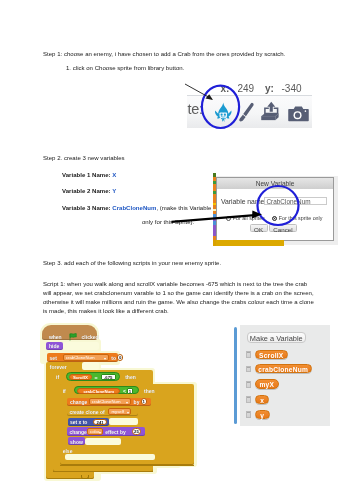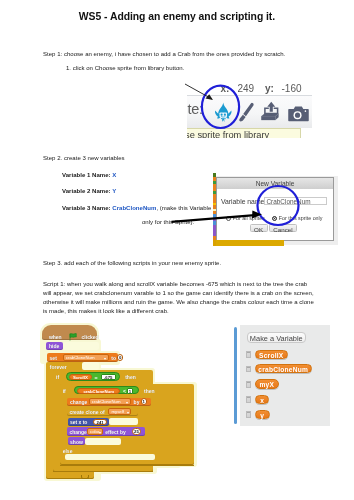--- a/index.html
+++ b/index.html
@@ -149,31 +149,30 @@
   .s4-makebtn{position:absolute;left:6.8px;top:6.8px;width:59px;height:11.5px;background:linear-gradient(#fcfcfc,#efefef);border:1px solid #c9c9c9;border-radius:4px;box-sizing:border-box;}
   .s4-makebtn i{position:absolute;left:0;right:0;top:1.8px;text-align:center;font-style:normal;font-size:7.4px;color:#474747;line-height:8px;}
   .s4-cb{position:absolute;left:5.6px;width:5.6px;height:6.4px;background:linear-gradient(#a9a9a9 0%,#a9a9a9 26%,#d9d9d9 26%,#d2d2d2 100%);border:0.6px solid #bbb;box-sizing:border-box;}
   .s4-pill{position:absolute;left:15px;height:9.8px;background:linear-gradient(#f18f33,#e87818);border:1px solid #d2730f;border-radius:5.2px;box-sizing:border-box;box-shadow:0 1px 0 rgba(0,0,0,0.18);}
   .s4-pill i{position:absolute;left:0;right:0;top:1.1px;text-align:center;font-style:normal;font-weight:bold;font-size:6.6px;color:#fff;line-height:8px;letter-spacing:0.25px;}
 </style>
 </head>
 <body>
 
 <div id="page">
-  <div id="title">WS5 - Adding an enemy and scripting it.</div>
 
   <div class="txt" style="left:43px;top:50px;">Step 1: choose an enemy, i have chosen to add a Crab from the ones provided by scratch.</div>
   <div class="txt" style="left:66px;top:64px;">1. click on Choose sprite from library button.</div>
 
   <div class="shot" id="shot1">
     <div class="s1-top">
       <span class="s1-xl">x:</span>
       <span class="s1-xv">249</span>
       <span class="s1-yl">y:</span>
-      <span class="s1-yv">-160</span>
+      <span class="s1-yv">-340</span>
     </div>
     <div class="s1-rule"></div>
     <span class="s1-left">rite:</span>
     <div class="s1-icons">
       <span class="s1-ic">
         <svg viewBox="0 0 42 46" width="18.5" height="21">
           <path fill="#1b9bd1" d="M21 0.5 C21.6 5.5 24.2 9 27 12.8 C30 17 32.4 20.6 32.4 24.8 L32.4 26 L39.6 18.6 C40.6 24.6 37.6 29.6 33.2 32 L35 36.6 C31 37.2 28.2 35.6 26.2 33.2 L26.2 39 L23.4 36.2 L23.6 44.4 L21 40.2 L18.4 44.4 L18.6 36.2 L15.8 39 L15.8 33.2 C13.8 35.6 11 37.2 7 36.6 L8.8 32 C4.4 29.6 1.4 24.6 2.4 18.6 L9.6 26 L9.6 24.8 C9.6 20.6 12 17 15 12.8 C17.8 9 20.4 5.5 21 0.5 Z"></path>
           <path fill="#eaf5fb" d="M12.4 24.6 C12.4 23.6 13.1 23 14.1 23 L27.9 23 C28.9 23 29.6 23.6 29.6 24.6 L29.6 31 C29.6 34.4 26.2 36 21 36 C15.8 36 12.4 34.4 12.4 31 Z"></path>
           <ellipse cx="17.3" cy="28" rx="2.4" ry="2.6" fill="#1b9bd1"></ellipse>
           <ellipse cx="24.7" cy="28" rx="2.4" ry="2.6" fill="#1b9bd1"></ellipse>
@@ -203,23 +202,20 @@
         <svg viewBox="0 0 44 36" width="21" height="17.5">
             <g fill="#575e75">
           <path d="M2 8 L12 8 L15 3 L29 3 L32 8 L42 8 C43 8 43.5 8.6 43.5 9.6 L43.5 32 C43.5 33 43 33.6 42 33.6 L2 33.6 C1 33.6 0.5 33 0.5 32 L0.5 9.6 C0.5 8.6 1 8 2 8 Z"></path>
         </g>
         <circle cx="20" cy="21" r="8.4" fill="#fff"></circle>
             <circle cx="20" cy="21" r="5.4" fill="#575e75"></circle>
         <circle cx="36.5" cy="12.6" r="1.7" fill="#fff"></circle>
         </svg>
       </span>
     </div>
-    <div class="s1-tooltip">
-        <span>se sprite from library</span>
-      </div>
   </div>
   <svg class="curves" id="anno1" viewBox="0 0 354 500">
     <ellipse cx="220.5" cy="106.8" rx="18.6" ry="21.2" fill="none" stroke="#1f1fd8" stroke-width="2.2"></ellipse>
     <g>
       <path d="M185 84 L212 99" stroke="#1a1a1a" stroke-width="0.9" fill="none"></path>
       <path d="M213 100 L205.5 98.6 L209.2 94.2 Z" fill="#1a1a1a"></path>
     </g>
   </svg>
 
   <div class="txt" style="left:43px;top:154px;">Step 2. create 3 new variables</div>

